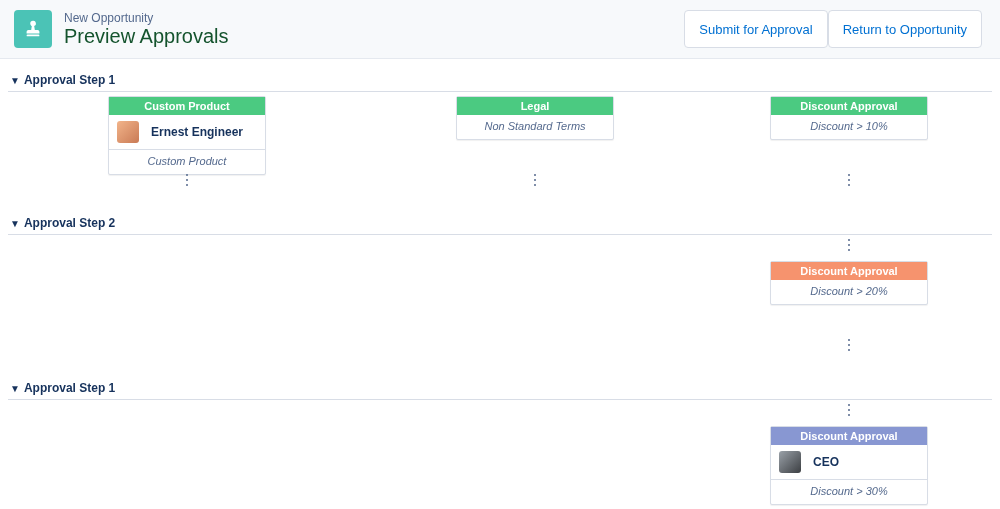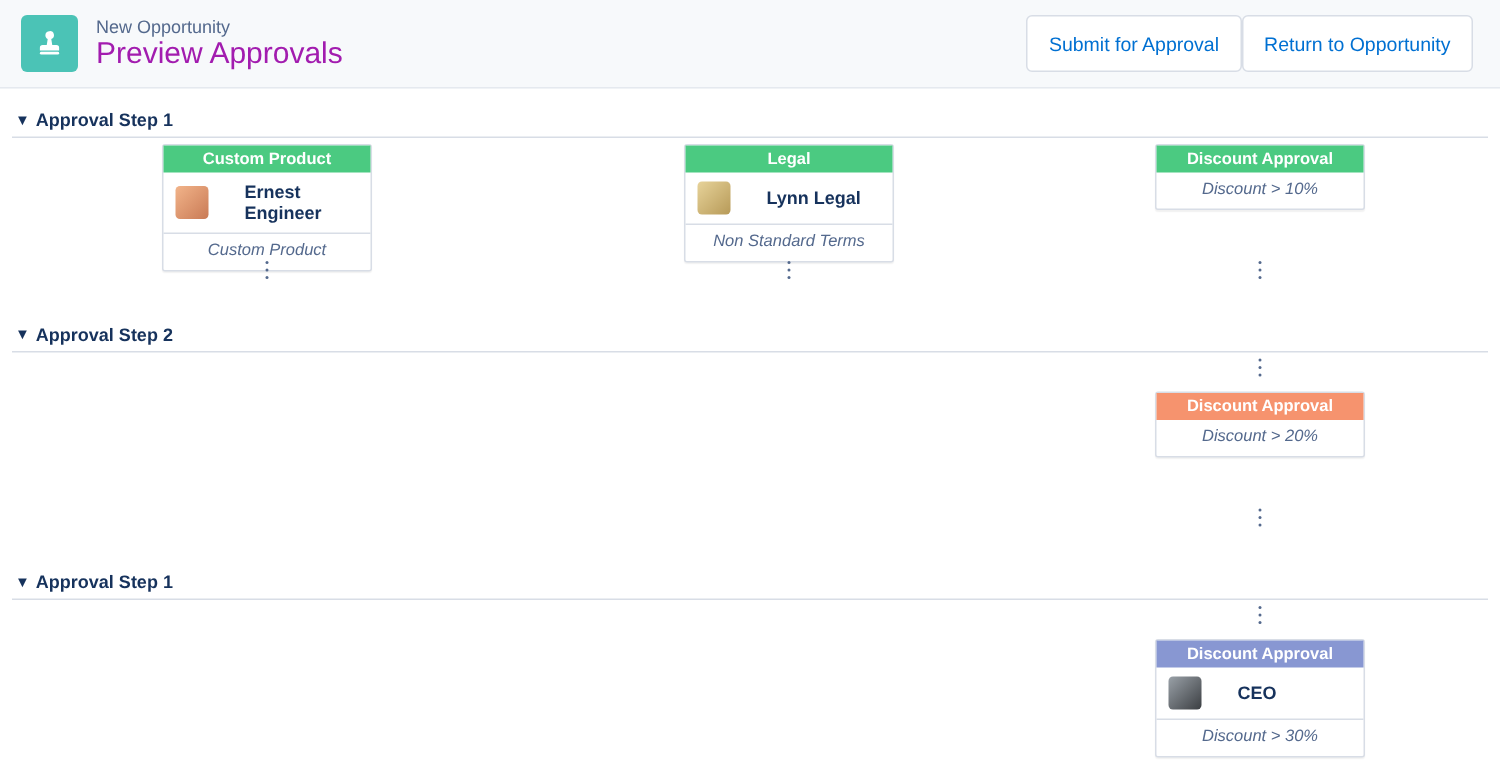--- a/index.html
+++ b/index.html
@@ -17,21 +17,21 @@
     background: #f7f9fb;
     border-bottom: 1px solid #e5e9ef;
   }
   .header-left { display: flex; align-items: center; gap: 12px; }
   .stamp-icon {
     width: 38px; height: 38px; border-radius: 4px;
     background: #4bc3b6;
     display: flex; align-items: center; justify-content: center;
   }
   .breadcrumb { font-size: 12px; color: #54698d; }
-  .page-title { font-size: 20px; font-weight: 300; color: #a21caf; line-height: 1.1; }
+  .page-title { font-size: 20px; font-weight: 300; color: #14532d; line-height: 1.1; }
   .header-right { display: flex; gap: 0; }
   .btn {
     background: #fff; border: 1px solid #d8dde6; border-radius: 4px;
     padding: 7px 14px; font-size: 13px; color: #0070d2; cursor: pointer;
   }
   .steps { padding: 8px 8px 0 8px; }
   .step-header {
     display: flex; align-items: center; gap: 4px;
     font-size: 12px; font-weight: bold; color: #16325c;
     border-bottom: 1px solid #d8dde6;
@@ -41,35 +41,35 @@
   .caret { font-size: 10px; color: #16325c; }
   .step-body {
     position: relative;
     height: var(--body-h, 110px);
   }
   .lane { position: absolute; top: 4px; }
   .lane-1 { left: 100px; }
   .lane-2 { left: 448px; }
   .lane-3 { left: 762px; }
   .card {
-    width: 140px;
+    width: 158px;
     background: #fff;
     border: 1px solid #d8dde6;
     border-radius: 2px;
     box-shadow: 0 1px 1px rgba(0,0,0,0.06);
   }
   .card-head {
     text-align: center; color: #fff; font-weight: bold;
     font-size: 11px; padding: 3px 4px;
   }
   .hc-green  { background: #4bca81; }
   .hc-orange { background: #f6936e; }
   .hc-purple { background: #8897d2; }
   .card-body {
-    display: flex; align-items: center; gap: 24px;
+    display: flex; align-items: center; gap: 12px;
     padding: 6px 8px;
     border-bottom: 1px solid #d8dde6;
   }
   .avatar {
     width: 22px; height: 22px; border-radius: 3px;
     flex: 0 0 22px;
   }
   .av-1 { background: linear-gradient(135deg,#f2b48a,#c97a55); }
   .av-2 { background: linear-gradient(135deg,#e7d39a,#b79a58); }
   .av-3 { background: linear-gradient(135deg,#8b6b5c,#3a2a24); }
@@ -126,24 +126,20 @@
       </div>
       <div class="dots" style="top:78px">
           <span></span>
           <span></span>
           <span></span>
         </div>
     </div>
     <div class="lane lane-2">
       <div class="card">
         <div class="card-head hc-green">Legal</div>
-        <div class="card-body">
-          <div class="avatar av-2"></div>
-          <div class="approver">Lynn Legal</div>
-        </div>
         <div class="card-rule">Non Standard Terms</div>
       </div>
       <div class="dots" style="top:78px">
           <span></span>
           <span></span>
           <span></span>
         </div>
     </div>
     <div class="lane lane-3">
       <div class="card">

